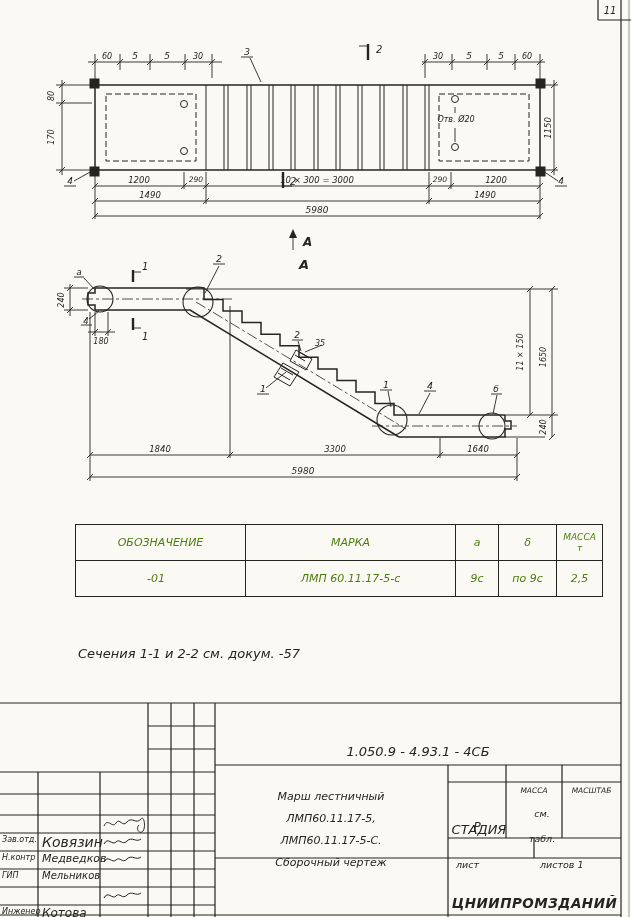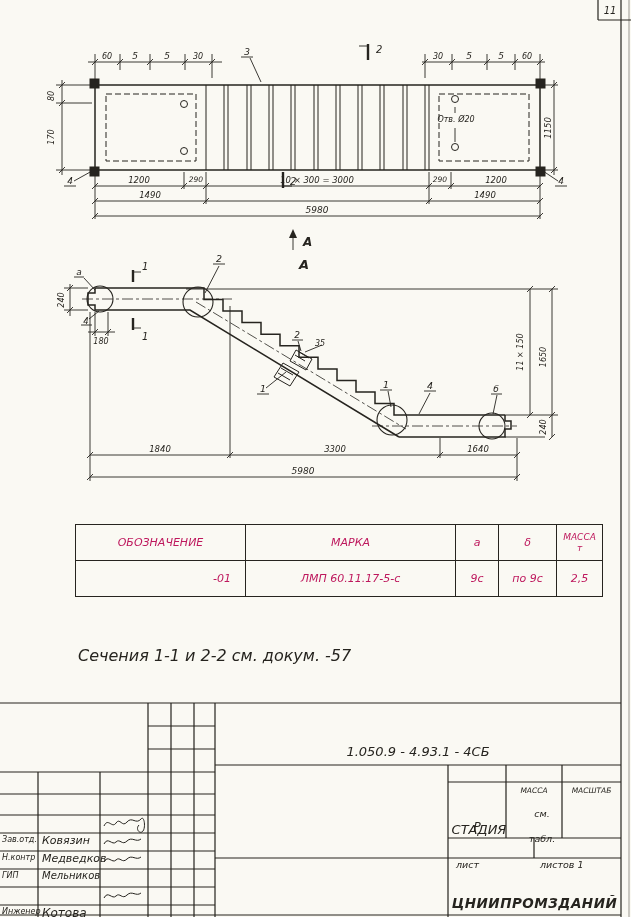--- a/index.html
+++ b/index.html
@@ -4,30 +4,30 @@
 <style>
   html,body { margin:0; padding:0; background:#e8e6e0; }
   .sheet {
     position:relative; width:631px; height:917px;
     background:#faf9f3; overflow:hidden;
     font-family:"DejaVu Sans", sans-serif; color:#26241f;
   }
   svg text { font-family:"DejaVu Sans", sans-serif; font-style:italic; fill:#26241f; }
   .spec {
     position:absolute; left:75px; top:524px; border-collapse:collapse;
-    font-style:italic; color:#be185d;
+    font-style:italic; color:#4d7c0f;
   }
   .spec th, .spec td {
     border:1.4px solid #26241f; font-weight:normal; text-align:center;
     font-size:11px; height:35px; padding:0 5px;
   }
-  .spec .alignR { text-align:right; padding-right:14px; }
+  .spec .alignR { text-align:center; padding-right:14px; }
   .spec .mass-h { font-size:9px; line-height:11px; }
   .note {
-    position:absolute; left:78px; top:646px; font-size:16px; font-style:italic;
+    position:absolute; left:78px; top:646px; font-size:13px; font-style:italic;
   }
   .tb-text { position:absolute; font-style:italic;margin-top:17px; }
   .tb-center { display:flex; align-items:center; justify-content:center; }
   .tb-col { display:flex; flex-direction:column; align-items:center; justify-content:space-around; }
 </style>
 </head>
 <body>
 
 <div class="sheet">
 
@@ -212,35 +212,41 @@
       <td>по 9с</td>
       <td>2,5</td>
     </tr>
   </tbody>
     </table>
 
   <div class="note">Сечения 1-1 и 2-2 см. докум. -57</div>
 
   <div class="tb-text tb-center" style="left:215px;top:703px;width:406px;height:62px;font-size:13px">1.050.9 - 4.93.1 - 4СБ</div>
 
+  <div class="tb-text tb-col" style="left:218px;top:768px;width:226px;height:88px;font-size:11px">
+    <div>Марш  лестничный</div>
+    <div>ЛМП60.11.17-5,</div>
+    <div>ЛМП60.11.17-5-С.</div>
+    <div>Сборочный чертеж</div>
+  </div>
 
   <div class="tb-text tb-center" style="left:448px;top:804px;width:62px;height:17px;font-size:13px">СТАДИЯ</div>
   <div class="tb-text tb-center" style="left:506px;top:765px;width:56px;height:17px;font-size:7.5px">МАССА</div>
   <div class="tb-text tb-center" style="left:562px;top:765px;width:59px;height:17px;font-size:7.5px">МАСШТАБ</div>
   <div class="tb-text tb-center" style="left:448px;top:782px;width:58px;height:56px;font-size:12px">Р</div>
   <div class="tb-text tb-col" style="left:506px;top:784px;width:72px;height:50px;font-size:9.5px">
     <div>см.</div>
     <div>табл.</div>
   </div>
   <div class="tb-text" style="left:456px;top:842px;width:70px;font-size:9.5px">лист</div>
   <div class="tb-text" style="left:540px;top:842px;width:80px;font-size:9.5px">листов 1</div>
   <div class="tb-text tb-center" style="left:448px;top:858px;width:173px;height:55px;font-size:13.5px;font-weight:bold;letter-spacing:0.5px">ЦНИИПРОМЗДАНИЙ</div>
 
   <div class="tb-text" style="left:2px;top:818px;width:36px;font-size:8px">Зав.отд.</div>
-  <div class="tb-text" style="left:42px;top:817px;width:58px;font-size:11px">Ковязин</div>
+  <div class="tb-text" style="left:42px;top:817px;width:58px;font-size:14px">Ковязин</div>
   <div class="tb-text" style="left:2px;top:836px;width:36px;font-size:8px">Н.контр</div>
   <div class="tb-text" style="left:42px;top:835px;width:58px;font-size:11px">Медведков</div>
   <div class="tb-text" style="left:2px;top:854px;width:36px;font-size:8px">ГИП</div>
   <div class="tb-text" style="left:42px;top:853px;width:58px;font-size:10px">Мельников</div>
   <div class="tb-text" style="left:2px;top:890px;width:36px;font-size:8px">Инженер</div>
   <div class="tb-text" style="left:42px;top:889px;width:58px;font-size:12px">Котова</div>
 
 </div>
 
 </body></html>

